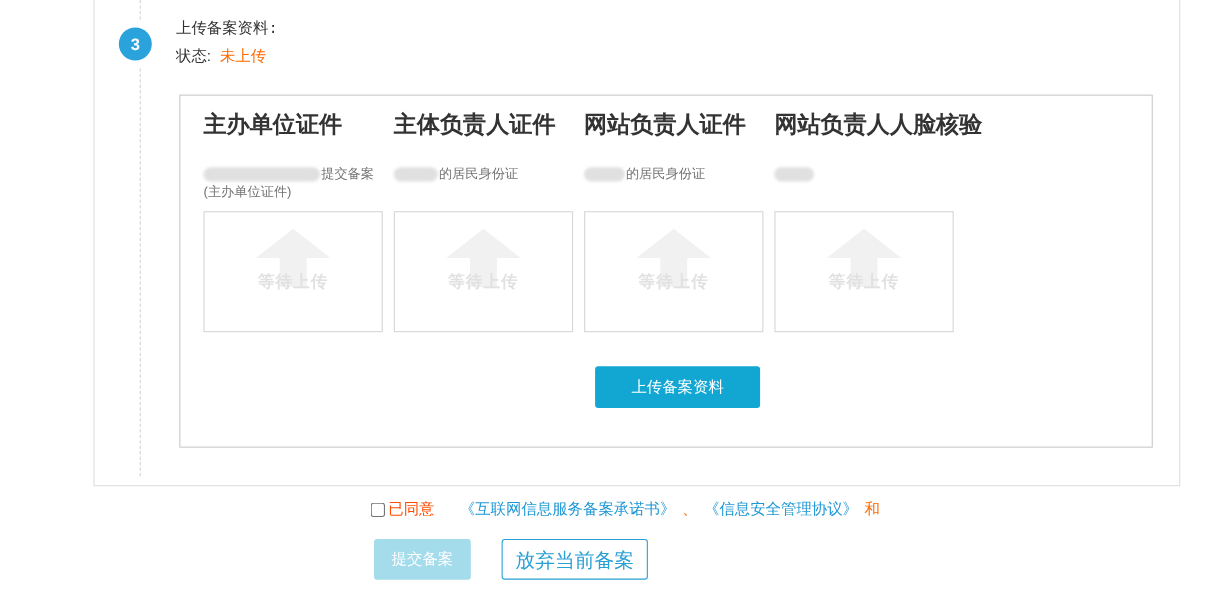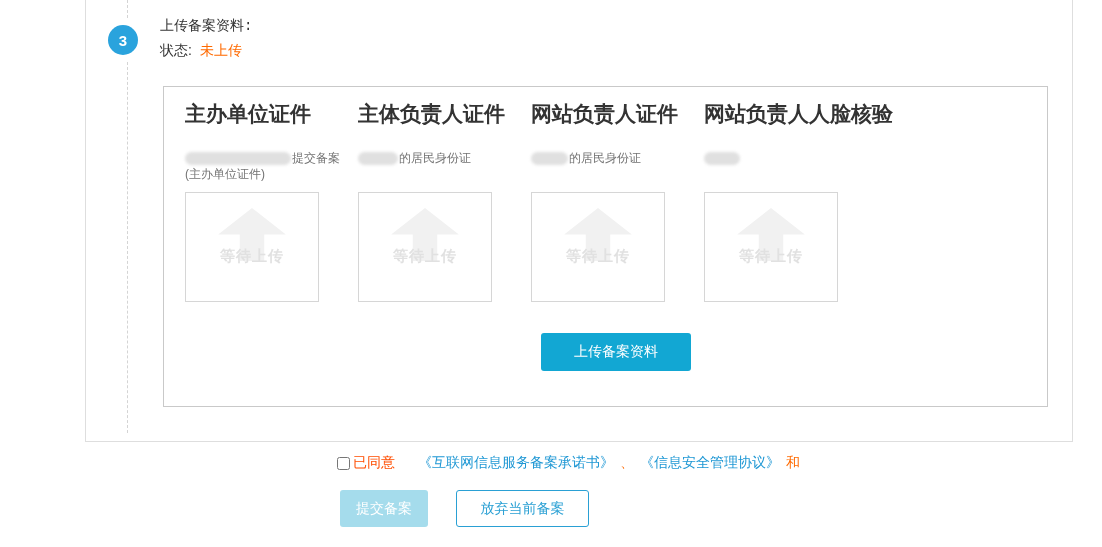--- a/index.html
+++ b/index.html
@@ -58,21 +58,21 @@
     filter: blur(1.5px); vertical-align: middle;
     margin-right: 1px;
   }
   .redact-w1 { width: 106px; }
   .redact-w2 { width: 40px; }
   .redact-w3 { width: 37px; }
   .redact-w4 { width: 36px; }
 
   .upload-box {
     margin-top: 5px;
-    width: 134px; height: 110px;
+    width: 163px; height: 110px;
     border: 1px solid #d6d6d6;
     box-sizing: border-box;
     position: relative;
     background: #fff;
     cursor: pointer;
   }
   .arrow-icon {
     position: absolute; left: 50%; top: 15px; transform: translateX(-50%);
     width: 72px; height: 53px; background: #f1f1f1;
     clip-path: polygon(50% 0, 97% 50%, 67% 50%, 67% 100%, 33% 100%, 33% 50%, 3% 50%);
@@ -112,21 +112,21 @@
     background: #a5dcec; color: #fff;
     border: none; border-radius: 3px;
     font-size: 14px; font-family: inherit;
     cursor: not-allowed;
   }
   .abandon-btn {
     position: absolute; left: 456px; top: 490px;
     width: 133px; height: 37px;
     background: #fff; color: #2aa0d4;
     border: 1px solid #2aa0d4; border-radius: 3px;
-    font-size: 14px; font-family: inherit;
+    font-size: 18px; font-family: inherit;
     cursor: pointer;
   }
 </style>
 </head>
 <body>
 
 <div class="screen">
 
   <div class="outer-panel"></div>
 

